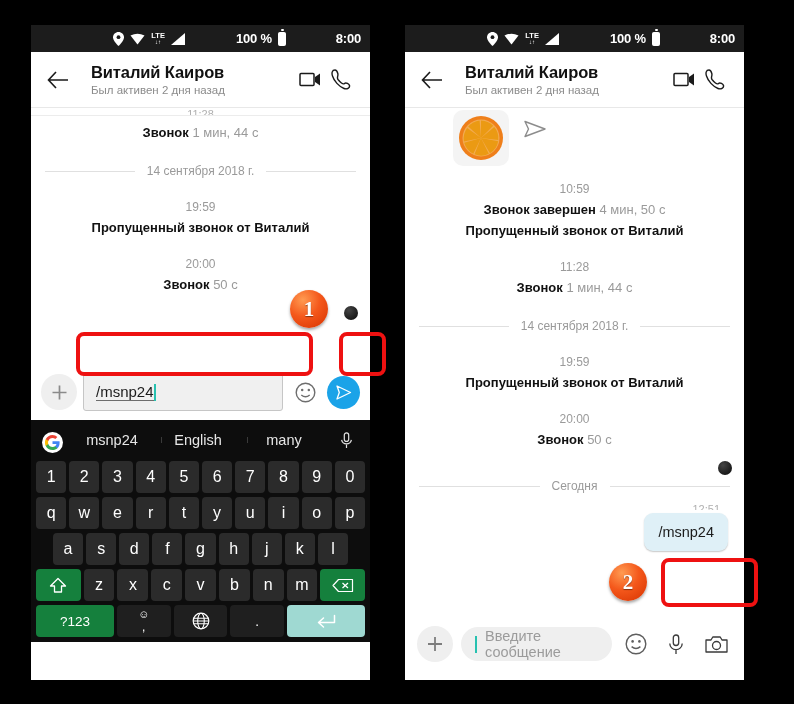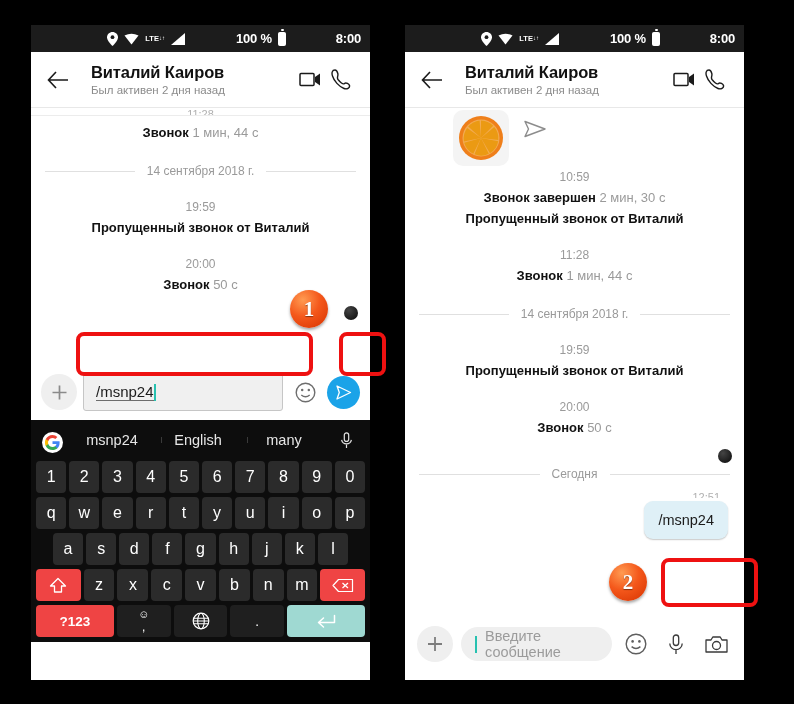--- a/index.html
+++ b/index.html
@@ -22,21 +22,21 @@
 
   
   .statusbar {
     height: 27px; background: #1c1c1c; color: #fff;
     display: flex; align-items: center; justify-content: flex-end;
     padding-right: 9px; gap: 6px;
     font-size: 13px; font-weight: bold;
   }
   .sb-icon { display: inline-flex; align-items: center; }
   .sb-lte {
-    display: inline-flex; flex-direction: row; align-items: center;
+    display: inline-flex; flex-direction: column; align-items: center;
     line-height: 1; font-size: 7.5px; font-weight: bold;
   }
   .sb-lte .arrows { font-size: 6px; letter-spacing: 0px; margin-top: -1px; }
   .sb-text { font-size: 13px; font-weight: bold; letter-spacing: -0.2px; margin-left: 44px; }
   .sb-batt {
     width: 8px; height: 14px; border: 1.6px solid #fff; border-radius: 1.5px;
     position: relative; background: #fff;
   }
   .sb-batt::before {
     content: ""; position: absolute; top: -3.2px; left: 1.8px;
@@ -148,21 +148,21 @@
   }
   .mic-slot { width: 26px; display: flex; justify-content: center; flex: none; }
 
   .krow { display: flex; gap: 3px; padding: 0 3px; margin-top: 4px; }
   .key {
     flex: 1; height: 32px; background: #2b2b2b; border-radius: 4px;
     display: flex; align-items: center; justify-content: center;
     color: #fff; font-size: 16px;
   }
   .key.small { font-size: 13.5px; }
-  .key.wide { flex: 1.45; background: #ef4444; font-weight: bold; }
+  .key.wide { flex: 1.45; background: #15803d; }
   .key.space { flex: 4.6; background: #2b2b2b; font-size: 13px; }
   .key.enter { flex: 1.45; background: #9fd9d2; }
   .key.dark { background: #1f1f1f; }
   .krow.mid { padding: 0 20px; }
   .kstack { display:flex; flex-direction: column; align-items:center; line-height:1; }
   .kstack .top { font-size: 11px; }
   .kstack .bot { font-size: 12px; margin-top: 1px; }
 
   
   .hl-box {
@@ -467,23 +467,23 @@
             </g>
           </svg>
         </span>
         <span style="margin-top:10px;">
           <svg width="24" height="18" viewBox="0 0 24 18">
               <path d="M2 1.5 L22 9 L2 16.5 L5.5 9 Z" stroke="#8c8c8c" stroke-width="1.4" fill="none" stroke-linejoin="round"></path>
             </svg>
         </span>
       </div>
 
-      <div class="msg-time" style="margin-top:4px;">10:59</div>
-      <div class="msg-event">
-        <b>Звонок завершен</b><span> 2 мин, 30 с</span>
+      <div class="msg-time" style="margin-top:16px;">10:59</div>
+      <div class="msg-event">
+        <b>Звонок завершен</b><span> 4 мин, 50 с</span>
       </div>
 
       <div class="msg-event">
         <b>Пропущенный звонок от Виталий</b><span></span>
       </div>
 
       <div class="msg-time">11:28</div>
       <div class="msg-event">
         <b>Звонок</b><span> 1 мин, 44 с</span>
       </div>

